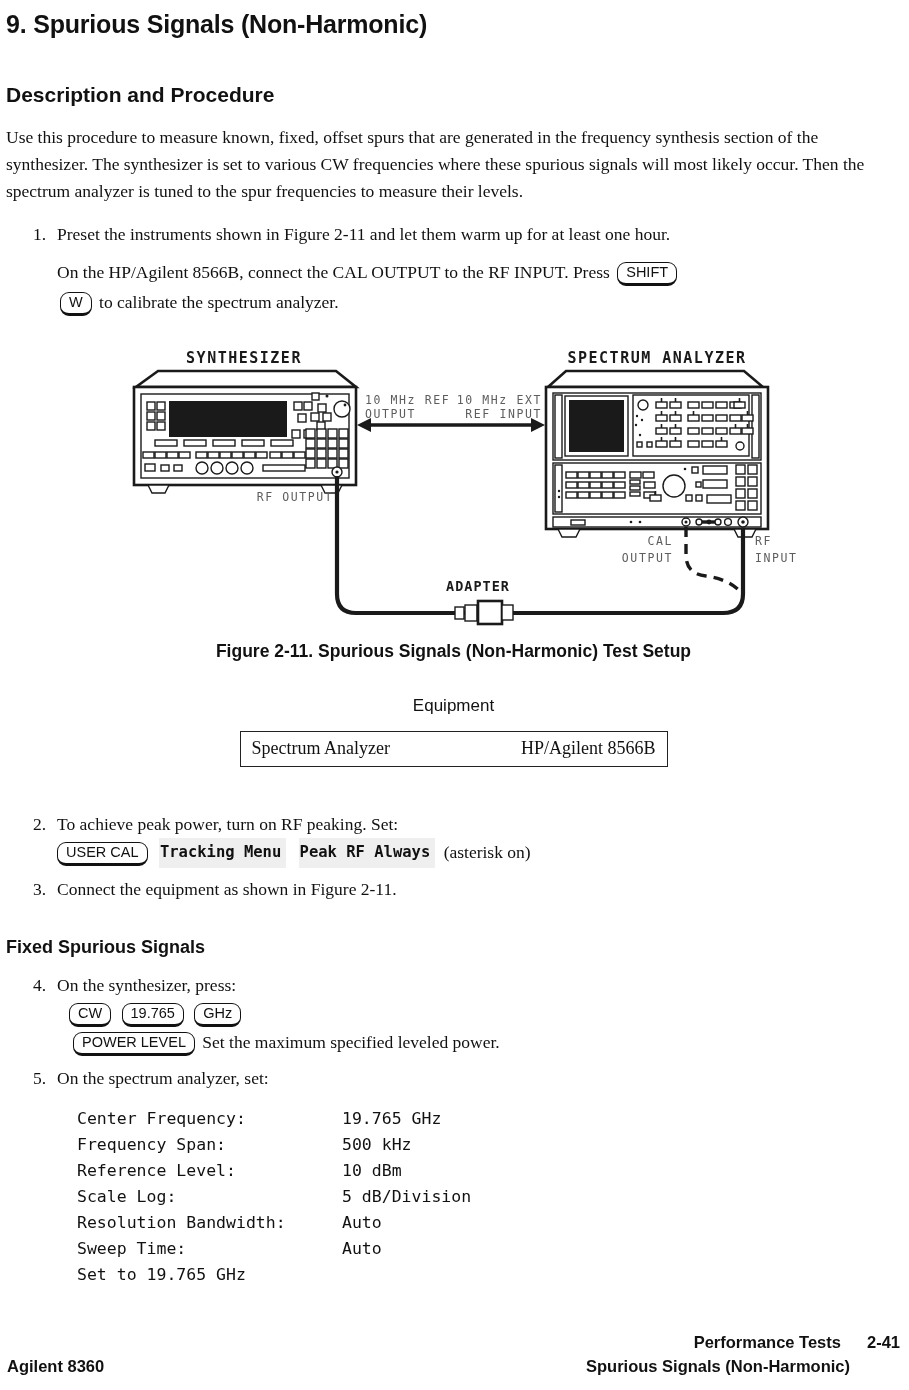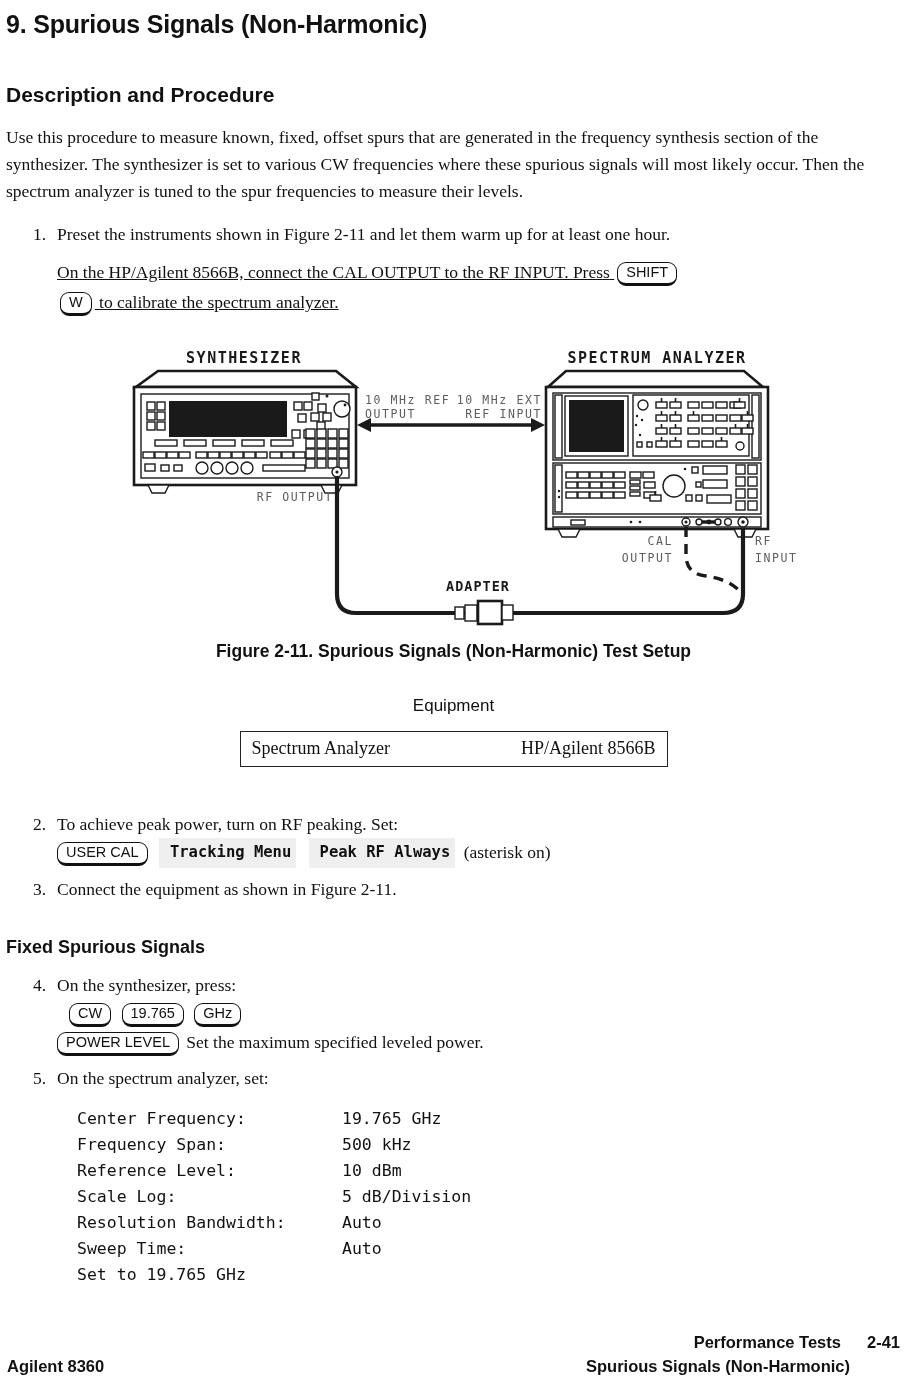--- a/index.html
+++ b/index.html
@@ -17,31 +17,31 @@
         margin-bottom:17px; }
   .h3 { font-family:"Liberation Sans",sans-serif; font-weight:bold; font-size:18px;
         margin-top:34px; margin-bottom:14px; }
 
   .serif { font-size:17.5px; line-height:27px; }
   .intro { margin-bottom:16px; }
 
   .step { display:flex; margin-top:8px; font-size:17.5px; line-height:27px; }
   .step-num { width:27px; text-align:right; flex:0 0 27px; padding-right:0; margin-left:13px; }
   .step-body { flex:1; padding-left:11px; }
-  .substep { margin:9px 0 0 51px; font-size:17.5px; line-height:30px;text-decoration:underline; }
+  .substep { margin:9px 0 0 51px; font-size:17.5px; line-height:30px; }
 
   .key {
     display:inline-block; border:1.6px solid #111; border-bottom-width:3px;
     border-radius:9px; padding:0px 8px 1px 8px; margin:0 3px;
     font-family:"Liberation Sans",sans-serif; font-size:14.5px; line-height:19px;
     vertical-align:1px; white-space:nowrap; background:#fff;
   }
   .softkey {
     display:inline-block; font-family:"DejaVu Sans Mono",monospace; font-weight:bold;
-    font-size:15.5px; padding:1px 5px 2px 11px; margin:0 4px; white-space:nowrap;
+    font-size:15.5px; padding:1px 5px 2px 1px; margin:0 4px; white-space:nowrap;
     background-color:#efefef;
     background-image:radial-gradient(#b5b5b5 22%, rgba(0,0,0,0) 23%);
     background-size:4px 4px; vertical-align:1px;
   }
 
   .figure-wrap { margin-top:26px; }
   .fig-caption { text-align:center; font-family:"Liberation Sans",sans-serif;
                  font-weight:bold; font-size:17.5px; margin-top:2px; }
 
   .equip-head { text-align:center; font-family:"Liberation Sans",sans-serif;
@@ -351,21 +351,21 @@
     <div class="step">
       <div class="step-num">4.</div>
       <div class="step-body" style="line-height:27px">
         <span>On the synthesizer, press:</span><br>
         <span style="line-height:29px">
           <span class="key" style="margin-left:12px">CW</span>
           <span class="key">19.765</span>
           <span class="key">GHz</span>
         </span><br>
         <span style="line-height:29px">
-          <span class="key" style="margin-left:0">POWER LEVEL</span>
+          <span class="key" style="margin-left:16px">POWER LEVEL</span>
           <span>Set the maximum specified leveled power.</span>
         </span>
       </div>
     </div>
     <div class="step">
       <div class="step-num">5.</div>
       <div class="step-body">On the spectrum analyzer, set:</div>
     </div>
 
     <div class="settings">

